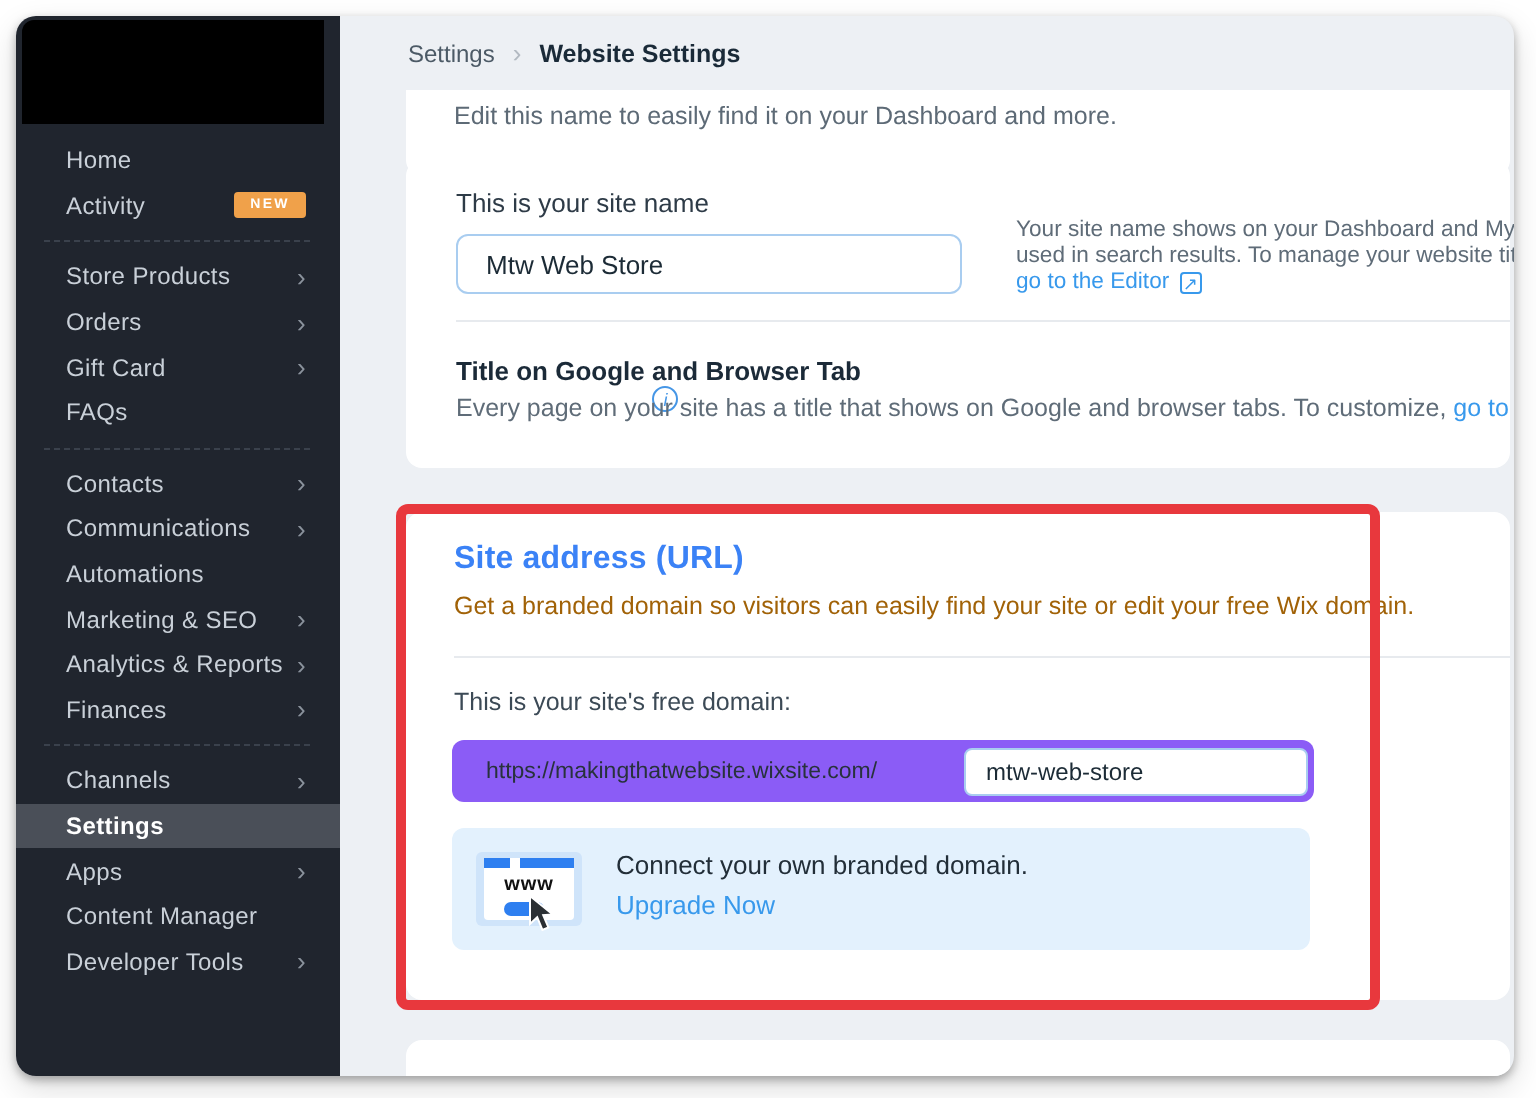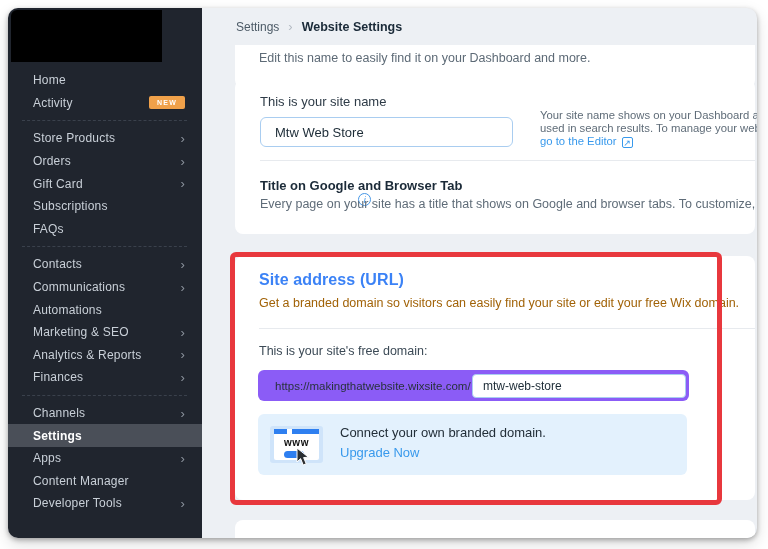--- a/index.html
+++ b/index.html
@@ -8,21 +8,21 @@
     font-family:"Liberation Sans", sans-serif;
     -webkit-font-smoothing:antialiased;
   }
   *{box-sizing:border-box;}
   .frame{
     position:absolute;left:8px;top:8px;width:749px;height:530px;
     border-radius:10px;overflow:hidden;display:flex;background:#edf0f4;
     box-shadow:0 2px 5px rgba(0,0,0,.30), 0 6px 16px rgba(0,0,0,.14);
   }
   
-  .sidebar{width:194px;flex:none;background:#20252e;color:#c9d0d8;position:relative;}
+  .sidebar{width:162px;flex:none;background:#20252e;color:#c9d0d8;position:relative;}
   .logo-box{width:151px;height:52px;margin:2px 0 0 3px;background:#000;border-radius:6px 0 0 0;}
   .sb-nav{padding-top:7px;}
   .sb-item{display:flex;align-items:center;height:22.6px;padding:0 17px 0 25px;font-size:12px;letter-spacing:.2px;cursor:pointer;}
   .sb-item .sb-label{flex:0 1 auto;white-space:nowrap;}
   .sb-item.selected{background:#4a4f58;color:#fff;font-weight:bold;}
   .sb-chev{margin-left:auto;color:#8a929c;font-size:13px;line-height:1;}
   .sb-badge{margin-left:auto;background:#f0a14a;color:#fff;font-size:7px;font-weight:bold;letter-spacing:1.2px;padding:3px 8px;border-radius:2px;}
   .sb-divider{border-top:1px dashed #3a414c;margin:6px 15px 6px 14px;}
   
   .main{flex:1;display:flex;flex-direction:column;min-width:0;}
@@ -47,21 +47,21 @@
   .title-row{position:absolute;left:25px;top:98px;font-size:13px;font-weight:bold;color:#1b2a38;white-space:nowrap;display:flex;align-items:center;flex-direction:column;}
   .info-ico{display:inline-flex;align-items:center;justify-content:center;margin-left:7px;width:13px;height:13px;border:1px solid #4596e6;border-radius:50%;color:#4596e6;font-size:9px;font-weight:normal;font-style:italic;}
   .title-desc{position:absolute;left:25px;top:117px;font-size:12.5px;color:#5f6c78;white-space:nowrap;}
   
   .sa-heading{position:absolute;left:24px;top:15px;font-size:16px;font-weight:bold;color:#3b82f6;letter-spacing:.1px;}
   .sa-desc{position:absolute;left:24px;top:40px;font-size:12.5px;color:#a16207;white-space:nowrap;}
   .div-c{top:72px;left:24px;}
   .fd-label{position:absolute;left:24px;top:88px;font-size:12.5px;color:#3c4a56;}
   .url-bar{position:absolute;left:23px;top:114px;width:431px;height:31px;background:#8b5cf6;border-radius:6px;display:flex;align-items:center;padding:0 3px 0 17px;}
   .url-prefix{font-size:11.5px;color:#28323c;white-space:nowrap;flex:none;}
-  .url-input{margin-left:auto;width:214px;height:24px;border:1px solid #a9cdf0;border-radius:4px;background:#fff;font-size:12px;color:#1c2b36;padding:0 0 0 10px;font-family:"Liberation Sans",sans-serif;outline:none;}
+  .url-input{margin-left:auto;width:172px;height:24px;border:1px solid #a9cdf0;border-radius:4px;background:#fff;font-size:12px;color:#1c2b36;padding:0 0 0 10px;font-family:"Liberation Sans",sans-serif;outline:none;}
   .banner{position:absolute;left:23px;top:158px;width:429px;height:61px;background:#e3f1fd;border-radius:6px;}
   .www-tile{position:absolute;left:12px;top:12px;width:53px;height:37px;background:#cfe4fa;border-radius:3px;}
   .www-win{position:absolute;left:4px;right:4px;top:3px;bottom:3px;background:#fff;border-radius:2px;overflow:visible;}
   .www-bar-l{position:absolute;left:0;top:0;width:13px;height:5px;background:#2e7ff0;}
   .www-bar-r{position:absolute;left:18px;right:0;top:0;height:5px;background:#2e7ff0;}
   .www-text{position:absolute;left:0;right:0;top:8px;text-align:center;font-size:10px;font-weight:bold;color:#111;letter-spacing:.5px;}
   .www-pill{position:absolute;bottom:2px;left:50%;transform:translateX(-65%);width:20px;height:7px;background:#2e7ff0;border-radius:4px;}
   .www-cursor{position:absolute;right:9px;bottom:-6px;}
   .banner-line1{position:absolute;left:82px;top:11px;font-size:13px;color:#222e38;}
   .banner-line2{position:absolute;left:82px;top:31px;font-size:13px;}
@@ -88,23 +88,20 @@
           <span class="sb-label">Store Products</span>
           <span class="sb-chev">›</span>
         </div>
         <div class="sb-item">
           <span class="sb-label">Orders</span>
           <span class="sb-chev">›</span>
         </div>
         <div class="sb-item">
           <span class="sb-label">Gift Card</span>
           <span class="sb-chev">›</span>
-        </div>
-        <div class="sb-item">
-          <span class="sb-label">Subscriptions</span>
         </div>
         <div class="sb-item">
           <span class="sb-label">FAQs</span>
         </div>
         <div class="sb-divider"></div>
         <div class="sb-item">
           <span class="sb-label">Contacts</span>
           <span class="sb-chev">›</span>
         </div>
         <div class="sb-item">

